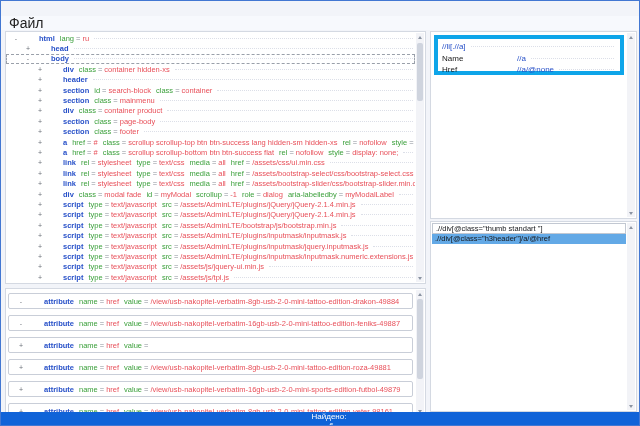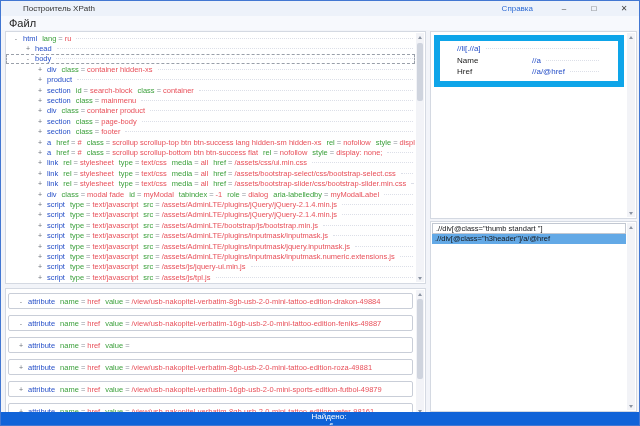--- a/index.html
+++ b/index.html
@@ -8,42 +8,42 @@
 
   
   #titlebar { position:absolute; top:0; left:0; right:0; height:15px; background:#edf2fa; display:flex; align-items:center; }
   #title { margin-left:22px; font-size:8px; color:#333; }
   #titlebar-right { margin-left:auto; display:flex; align-items:center; height:100%; }
   #help-link { color:#2e6bd4; font-size:8px; margin-right:16px; cursor:pointer; }
   .winbtn { width:30px; height:100%; display:flex; align-items:center; justify-content:center; color:#444; font-size:8px; cursor:pointer; }
 
   
   #menubar { position:absolute; top:15px; left:0; right:0; height:14px; background:#f7f9fd; display:flex; align-items:center; }
-  .menu-item { padding:0 8px; font-size:11px; color:#222; cursor:pointer; }
+  .menu-item { padding:0 8px; font-size:14px; color:#222; cursor:pointer; }
 
   
   .panel { position:absolute; background:#fff; border:1px solid #d4d9e2; }
   #tree-panel    { left:4px;   top:30px;  width:421px; height:253px; overflow:hidden; }
   #query-panel   { left:429px; top:30px;  width:207px; height:188px; overflow:hidden; }
   #xpath-panel   { left:429px; top:220px; width:207px; height:191px; overflow:hidden; }
   #results-panel { left:4px;   top:287px; width:421px; height:129px; overflow:hidden; }
 
   
   #tree-rows { position:absolute; left:0; top:0; right:10px; bottom:0; overflow:hidden; padding-top:1px; }
   .tree-row { height:10.4px; font-size:7.5px; white-space:nowrap; display:flex; align-items:center; overflow:hidden; }
   .tree-row.selected { outline:1px dashed #9aa0aa; outline-offset:-1px; }
   .glyph { color:#6a6f78; width:8px; text-align:center; flex:0 0 auto; font-size:7px; }
-  .tag { color:var(--blue); font-weight:normal; margin-left:3px; }
+  .tag { color:var(--blue); font-weight:bold; margin-left:19px; }
   .an { color:var(--green); margin-left:5px; }
   .eq { color:#8a8f98; margin:0 2px; }
   .av { color:var(--red); }
   .leader { flex:1 1 auto; height:0; border-bottom:1px dotted #dcdfe8; margin-left:5px; margin-right:2px; }
 
   
-  #query-box { position:absolute; left:3px; top:3px; right:12px; height:52px; border:6px solid #0ea5e9; padding:1px 17px; background:#fff; }
+  #query-box { position:absolute; left:3px; top:3px; right:12px; height:40px; border:4px solid #0ea5e9; padding:1px 4px; background:#fff; }
   .query-line { height:13px; display:flex; align-items:center; color:var(--blue); font-size:8px; }
   .qfield { height:11px; display:flex; align-items:center; font-size:8px; }
   .qlabel { width:75px; color:#1a1a1a; flex:0 0 auto; }
   .qxpath { color:var(--blue); }
 
   
   #xpath-items { position:absolute; left:1px; top:1px; right:10px; }
   .xpath-item { height:10.5px; line-height:10.5px; padding-left:3px; font-size:7.5px; white-space:nowrap; overflow:hidden; color:#16181c; }
   .xpath-item:not(.selected) { border:1px solid #c2c8d2; }
   .xpath-item.selected { background:var(--selection); }
@@ -64,29 +64,20 @@
 
   
   #statusbar { position:absolute; left:0; right:0; bottom:0; height:13px; background:var(--statusbar); color:#fff; display:flex; align-items:center; padding-left:18px; font-size:8px;flex-direction:column; }
   #found-count { margin-left:5px; }
 </style>
 </head>
 <body>
 
 <div id="window">
 
-  <div id="titlebar">
-    <span id="title">Построитель XPath</span>
-    <div id="titlebar-right">
-      <span id="help-link">Справка</span>
-      <span class="winbtn">–</span>
-      <span class="winbtn">□</span>
-      <span class="winbtn">✕</span>
-    </div>
-  </div>
 
   <div id="menubar">
     <span class="menu-item">Файл</span>
   </div>
 
   <div id="tree-panel" class="panel">
     <div id="tree-rows">
         <div class="tree-row" style="padding-left: 6px;">
           <span class="glyph">-</span>
           <span class="tag">html</span>
@@ -108,21 +99,21 @@
         <div class="tree-row" style="padding-left: 30px;">
           <span class="glyph">+</span>
           <span class="tag">div</span>
           <span class="an">class</span>
           <span class="eq">=</span>
           <span class="av">container hidden-xs</span>
           <span class="leader"></span>
         </div>
         <div class="tree-row" style="padding-left: 30px;">
           <span class="glyph">+</span>
-          <span class="tag">product</span>
+          <span class="tag">header</span>
           <span class="leader"></span>
         </div>
         <div class="tree-row" style="padding-left: 30px;">
           <span class="glyph">+</span>
           <span class="tag">section</span>
           <span class="an">id</span>
           <span class="eq">=</span>
           <span class="av">search-block</span>
           <span class="an">class</span>
           <span class="eq">=</span>
@@ -248,21 +239,21 @@
         </div>
         <div class="tree-row" style="padding-left: 30px;">
           <span class="glyph">+</span>
           <span class="tag">div</span>
           <span class="an">class</span>
           <span class="eq">=</span>
           <span class="av">modal fade</span>
           <span class="an">id</span>
           <span class="eq">=</span>
           <span class="av">myModal</span>
-          <span class="an">tabindex</span>
+          <span class="an">scrollup</span>
           <span class="eq">=</span>
           <span class="av">-1</span>
           <span class="an">role</span>
           <span class="eq">=</span>
           <span class="av">dialog</span>
           <span class="an">aria-labelledby</span>
           <span class="eq">=</span>
           <span class="av">myModalLabel</span>
           <span class="leader"></span>
         </div>
@@ -373,21 +364,21 @@
         <span class="leader"></span>
       </div>
       <div id="query-fields">
           <div class="qfield">
             <span class="qlabel">Name</span>
             <span class="qxpath">//a</span>
             <span class="leader"></span>
           </div>
           <div class="qfield">
             <span class="qlabel">Href</span>
-            <span class="qxpath">//a/@href</span>
+            <span class="qxpath">//a/@none</span>
             <span class="leader"></span>
           </div>
         </div>
     </div>
     <div class="vscroll">
       <div class="sb-btn up">
           <span class="tri-up"></span>
         </div>
       <div class="sb-btn down">
           <span class="tri-down"></span>

